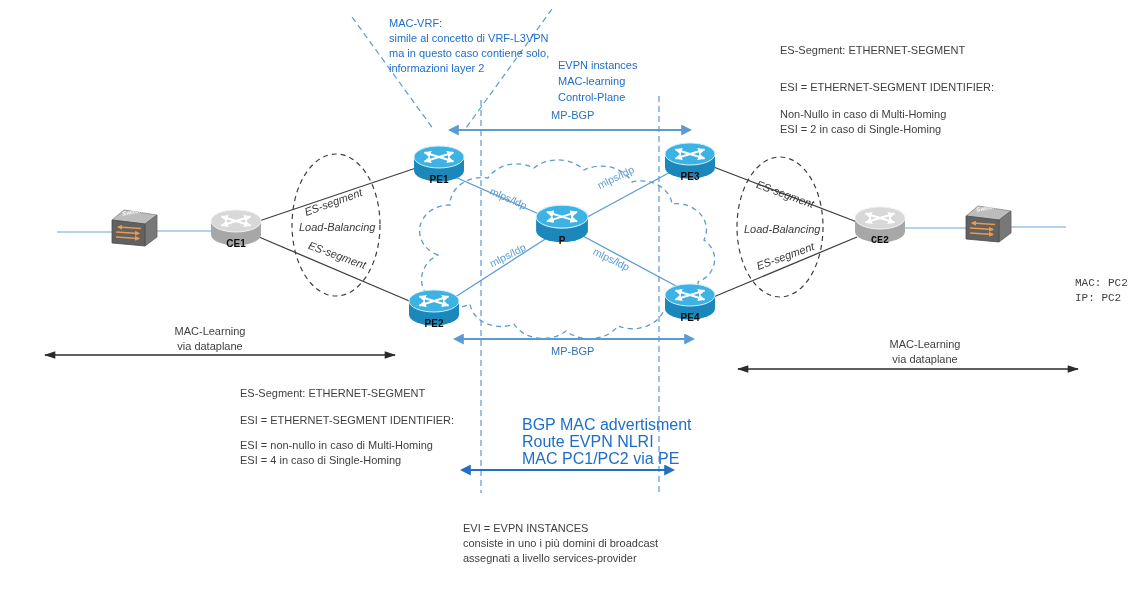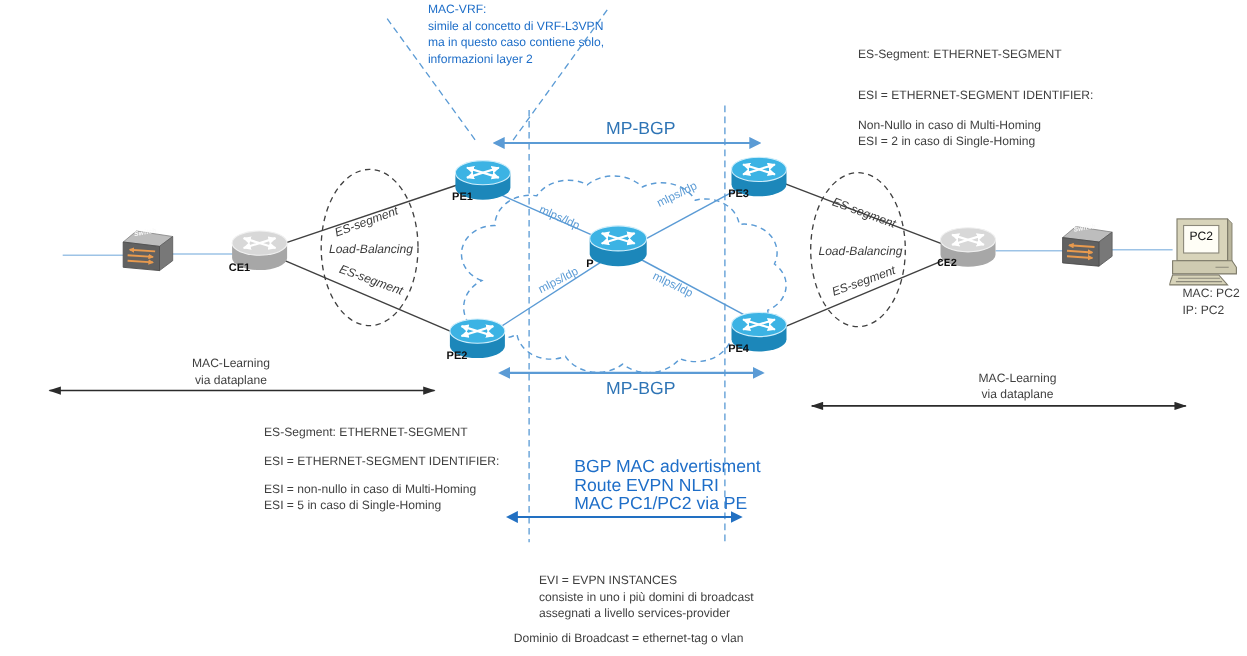--- a/index.html
+++ b/index.html
@@ -7,32 +7,32 @@
     position:relative;width:1134px;height:596px;background:#ffffff;overflow:hidden;
     font-family:"Liberation Sans",sans-serif;
   }
   #linework{position:absolute;left:0;top:0;}
   .note{
     position:absolute;font-size:11px;line-height:15px;color:#3f3f3f;
     white-space:pre-line;
   }
   .note.blue{color:#1e6ec8;}
   .note.center{text-align:center;}
-  .mpbgp{position:absolute;font-size:16px;color:#2e74b5;font-weight:normal;}
+  .mpbgp{position:absolute;font-size:11px;color:#2e74b5;font-weight:normal;}
   .mpls-label{
     position:absolute;font-size:10.5px;color:#5b9bd5;white-space:nowrap;
     transform-origin:center center;
   }
   .seg-label{
     position:absolute;font-size:11px;font-style:italic;color:#3b3b3b;
     white-space:nowrap;transform-origin:center center;
   }
   .device{position:absolute;}
   .dev-label{
-    position:absolute;left:0;right:0;bottom:3px;
+    position:absolute;left:0;right:0;bottom:3px;text-align:center;
     font-size:10px;font-weight:bold;color:#0e0e0e;
   }
   .router-svg .r-arrow{stroke:#fff;stroke-width:2;fill:none;
     marker-start:url(#mk-wh);marker-end:url(#mk-wh);}
   .router.blue .r-body{fill:#1c87ba;}
   .router.blue .r-top{fill:#3cb3e4;stroke:#cfeefb;stroke-width:1;}
   .router.gray .r-body{fill:#a7a7a7;}
   .router.gray .r-top{fill:#d8d8d8;stroke:#f0f0f0;stroke-width:1;}
   .sw-top{fill:#bdbdbd;stroke:#8a8a8a;stroke-width:.8;}
   .sw-side{fill:#787878;stroke:#5f5f5f;stroke-width:.8;}
@@ -124,50 +124,52 @@
       <line x1="552" y1="9" x2="466" y2="128"></line>
     </g>
 
     <line x1="450" y1="130" x2="690" y2="130" stroke="#5b9bd5" stroke-width="2" marker-start="url(#mk-lb)" marker-end="url(#mk-lb)"></line>
     <line x1="455" y1="339" x2="693" y2="339" stroke="#5b9bd5" stroke-width="2" marker-start="url(#mk-lb)" marker-end="url(#mk-lb)"></line>
     <line x1="462" y1="470" x2="673" y2="470" stroke="#2270c2" stroke-width="2" marker-start="url(#mk-db)" marker-end="url(#mk-db)"></line>
     <line x1="45" y1="355" x2="395" y2="355" stroke="#2b2b2b" stroke-width="1.5" marker-start="url(#mk-bk)" marker-end="url(#mk-bk)"></line>
     <line x1="738" y1="369" x2="1078" y2="369" stroke="#2b2b2b" stroke-width="1.5" marker-start="url(#mk-bk)" marker-end="url(#mk-bk)"></line>
   </svg>
 
-  <div class="note blue" style="left:389px;top:2px;">MAC-VRF:
+  <div class="note blue" style="left:389px;top:16px;">MAC-VRF:
 simile al concetto di VRF-L3VPN
 ma in questo caso contiene solo,
 informazioni layer 2</div>
+  <div class="note blue" style="left:558px;top:57px;line-height:16px;">EVPN instances
+MAC-learning
+Control-Plane</div>
   <div class="mpbgp" style="left:551px;top:109px;">MP-BGP</div>
   <div class="mpbgp" style="left:551px;top:345px;">MP-BGP</div>
 
   <div class="note" style="left:780px;top:43px;">ES-Segment: ETHERNET-SEGMENT</div>
   <div class="note" style="left:780px;top:80px;">ESI = ETHERNET-SEGMENT IDENTIFIER:</div>
   <div class="note" style="left:780px;top:107px;">Non-Nullo in caso di Multi-Homing
 ESI = 2 in caso di Single-Homing</div>
 
   <div class="note center" style="left:150px;top:324px;width:120px;">MAC-Learning
 via dataplane</div>
   <div class="note center" style="left:855px;top:337px;width:140px;">MAC-Learning
 via dataplane</div>
 
   <div class="note" style="left:240px;top:386px;">ES-Segment: ETHERNET-SEGMENT</div>
   <div class="note" style="left:240px;top:413px;">ESI = ETHERNET-SEGMENT IDENTIFIER:</div>
   <div class="note" style="left:240px;top:438px;">ESI = non-nullo in caso di Multi-Homing
-ESI = 5 in caso di Single-Homing</div>
+ESI = 4 in caso di Single-Homing</div>
 
   <div class="note blue" style="left:522px;top:416px;font-size:16px;line-height:17px;">BGP MAC advertisment
 Route EVPN NLRI
 MAC PC1/PC2 via PE</div>
-  <div class="note" style="left:490px;top:521px;">EVI = EVPN INSTANCES
+  <div class="note" style="left:463px;top:521px;">EVI = EVPN INSTANCES
 consiste in uno i più domini di broadcast
 assegnati a livello services-provider</div>
-  <div class="note" style="left:467px;top:574px;">Dominio di Broadcast = ethernet-tag o vlan</div>
-  <div class="note" style="left:1075px;top:260px;">MAC: PC2
+  <div class="note" style="left:1075px;top:276px;font-family:Liberation Mono, monospace;">MAC: PC2
 IP: PC2</div>
 
   <div class="seg-label" style="left:303px;top:196px;transform:rotate(-20deg);">ES-segment</div>
   <div class="seg-label" style="left:299px;top:221px;">Load-Balancing</div>
   <div class="seg-label" style="left:307px;top:249px;transform:rotate(20deg);">ES-segment</div>
   <div class="seg-label" style="left:755px;top:188px;transform:rotate(20deg);">ES-segment</div>
   <div class="seg-label" style="left:744px;top:223px;">Load-Balancing</div>
   <div class="seg-label" style="left:755px;top:250px;transform:rotate(-20deg);">ES-segment</div>
 
   <div class="mpls-label" style="left:489px;top:192px;transform:rotate(24deg);">mlps/ldp</div>
@@ -263,27 +265,14 @@
       <polygon class="sw-top" points="3,14 15,4 48,9 36,18"></polygon>
       <polygon class="sw-side" points="36,18 48,9 48,31 36,40"></polygon>
       <polygon class="sw-front" points="3,14 36,18 36,40 3,37"></polygon>
       <path class="sw-arrow" d="M32 22.5 L9 21"></path>
       <path class="sw-arrow" d="M7 26 L30 27.5"></path>
       <path class="sw-arrow" d="M7 31 L30 32.5"></path>
     </svg>
     <span class="switch-label">Switch</span>
   </div>
 
-  <div class="device" style="left:1063px;top:196px;width:62px;height:64px;">
-    <svg width="62" height="64" viewBox="0 0 62 64">
-      <polygon class="pc-shade" points="53,3 57,7 57,45 53,41"></polygon>
-      <rect class="pc-mon" x="7" y="3" width="46" height="38"></rect>
-      <rect class="pc-screen" x="13" y="9" width="32" height="25"></rect>
-      <polygon class="pc-base" points="3,41 57,41 61,47 61,53 3,53"></polygon>
-      <line class="pc-slot" x1="42" y1="47" x2="54" y2="47"></line>
-      <polygon class="pc-kbd" points="3,54 45,54 53,63 0,63"></polygon>
-      <line class="pc-kline" x1="8" y1="57" x2="46" y2="57"></line>
-      <line class="pc-kline" x1="6" y1="60" x2="48" y2="60"></line>
-    </svg>
-    <span class="pc-label">PC2</span>
-  </div>
 
 </div>
 
 </body></html>

